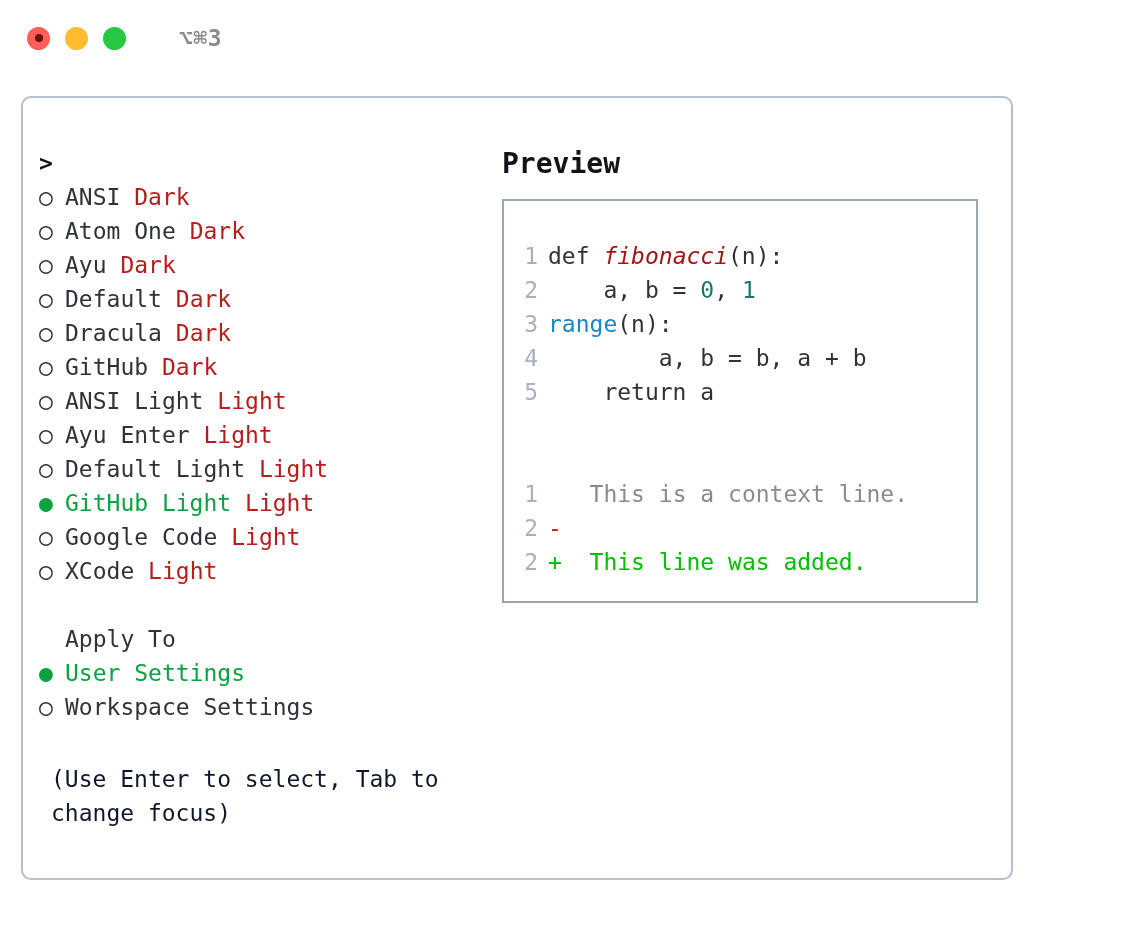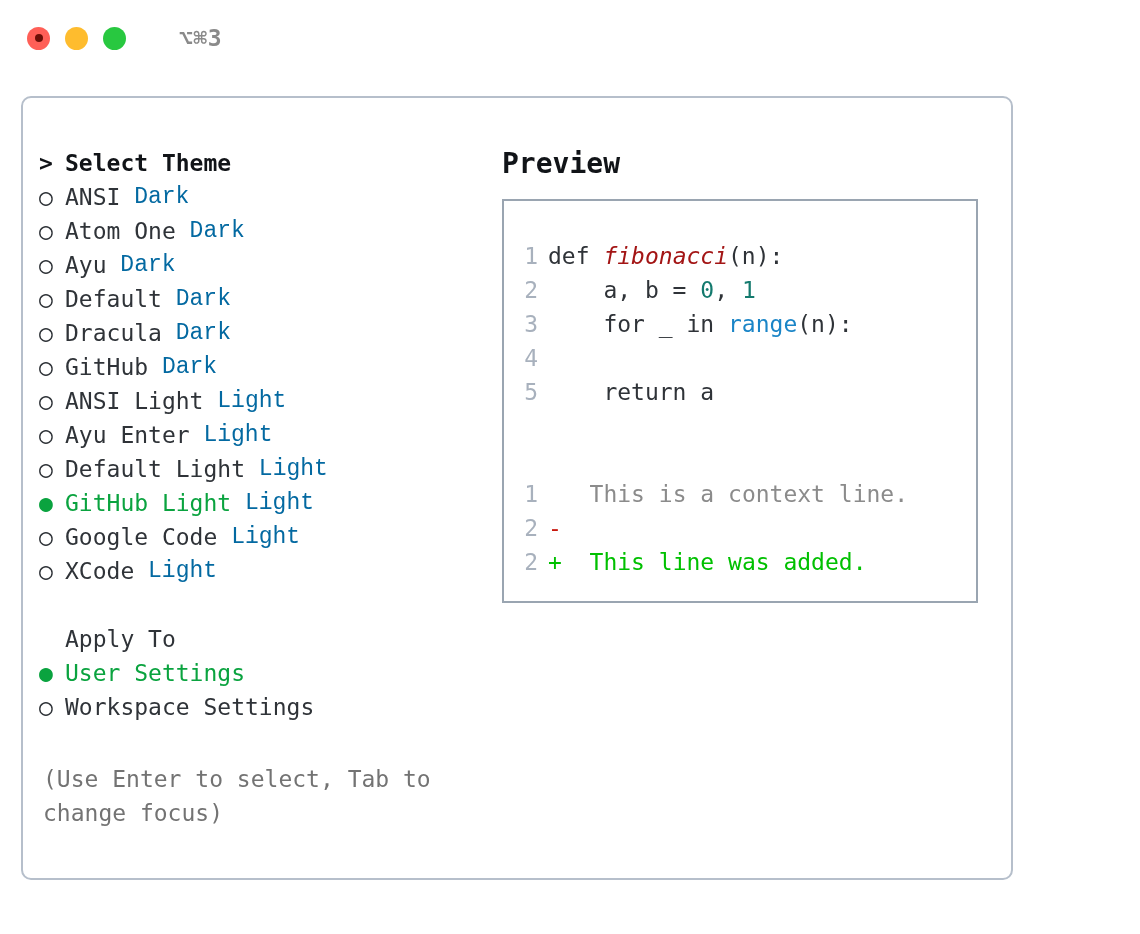--- a/index.html
+++ b/index.html
@@ -104,32 +104,32 @@
   .marker-dot-off { color: #2f3338; }
   .marker-dot-on  { color: #0aa33f; }
 
   .section-head {
     font-weight: bold;
     color: #111418;
     font-size: 23px;
   }
   .item-label { color: #2f3338; }
   .item-label.selected { color: #0aa33f; text-align: right; }
-  .item-suffix { color: #0369a1; font-family: Liberation Mono, monospace; }
+  .item-suffix { color: #b91c1c; }
 
   .spacer-row { height: 34px; }
 
   .hint {
     position: absolute;
-    left: 20px;
+    left: 28px;
     top: 664px;
     width: 420px;
     font-size: 23px;
     line-height: 34px;
-    color: #737373;
+    color: #0f172a;
     white-space: pre-line;
   }
 
   
   .right-col {
     position: absolute;
     left: 479px;
     top: 48px;
     width: 480px;
   }
@@ -190,21 +190,20 @@
     </div>
     <div class="shortcut">⌥⌘3</div>
   </div>
 
   <div class="panel">
 
     <div class="left-col">
 
       <div class="row">
         <span class="marker marker-caret">&gt;</span>
-        <span class="section-head">Select Theme</span>
       </div>
 
       <div>
         <div class="row">
           <span class="marker marker-dot-off">○</span>
           <span class="item-label">ANSI</span>
           <span class="item-suffix">&nbsp;</span>
           <span class="item-suffix">Dark</span>
         </div>
         <div class="row">
@@ -311,26 +310,26 @@
           </div>
           <div class="code-line">
             <span class="lineno">2</span>
             <span class="tok-plain">    a, b = </span>
             <span class="tok-num">0</span>
             <span class="tok-plain">, </span>
             <span class="tok-num">1</span>
           </div>
           <div class="code-line">
             <span class="lineno">3</span>
-            <span class="tok-plain">    for _ in </span>
             <span class="tok-call">range</span>
             <span class="tok-plain">(n):</span>
           </div>
           <div class="code-line">
             <span class="lineno">4</span>
+            <span class="tok-plain">        a, b = b, a + b</span>
           </div>
           <div class="code-line">
             <span class="lineno">5</span>
             <span class="tok-plain">    return a</span>
           </div>
         </div>
 
         <div class="blank-line"></div>
         <div class="blank-line"></div>
 

